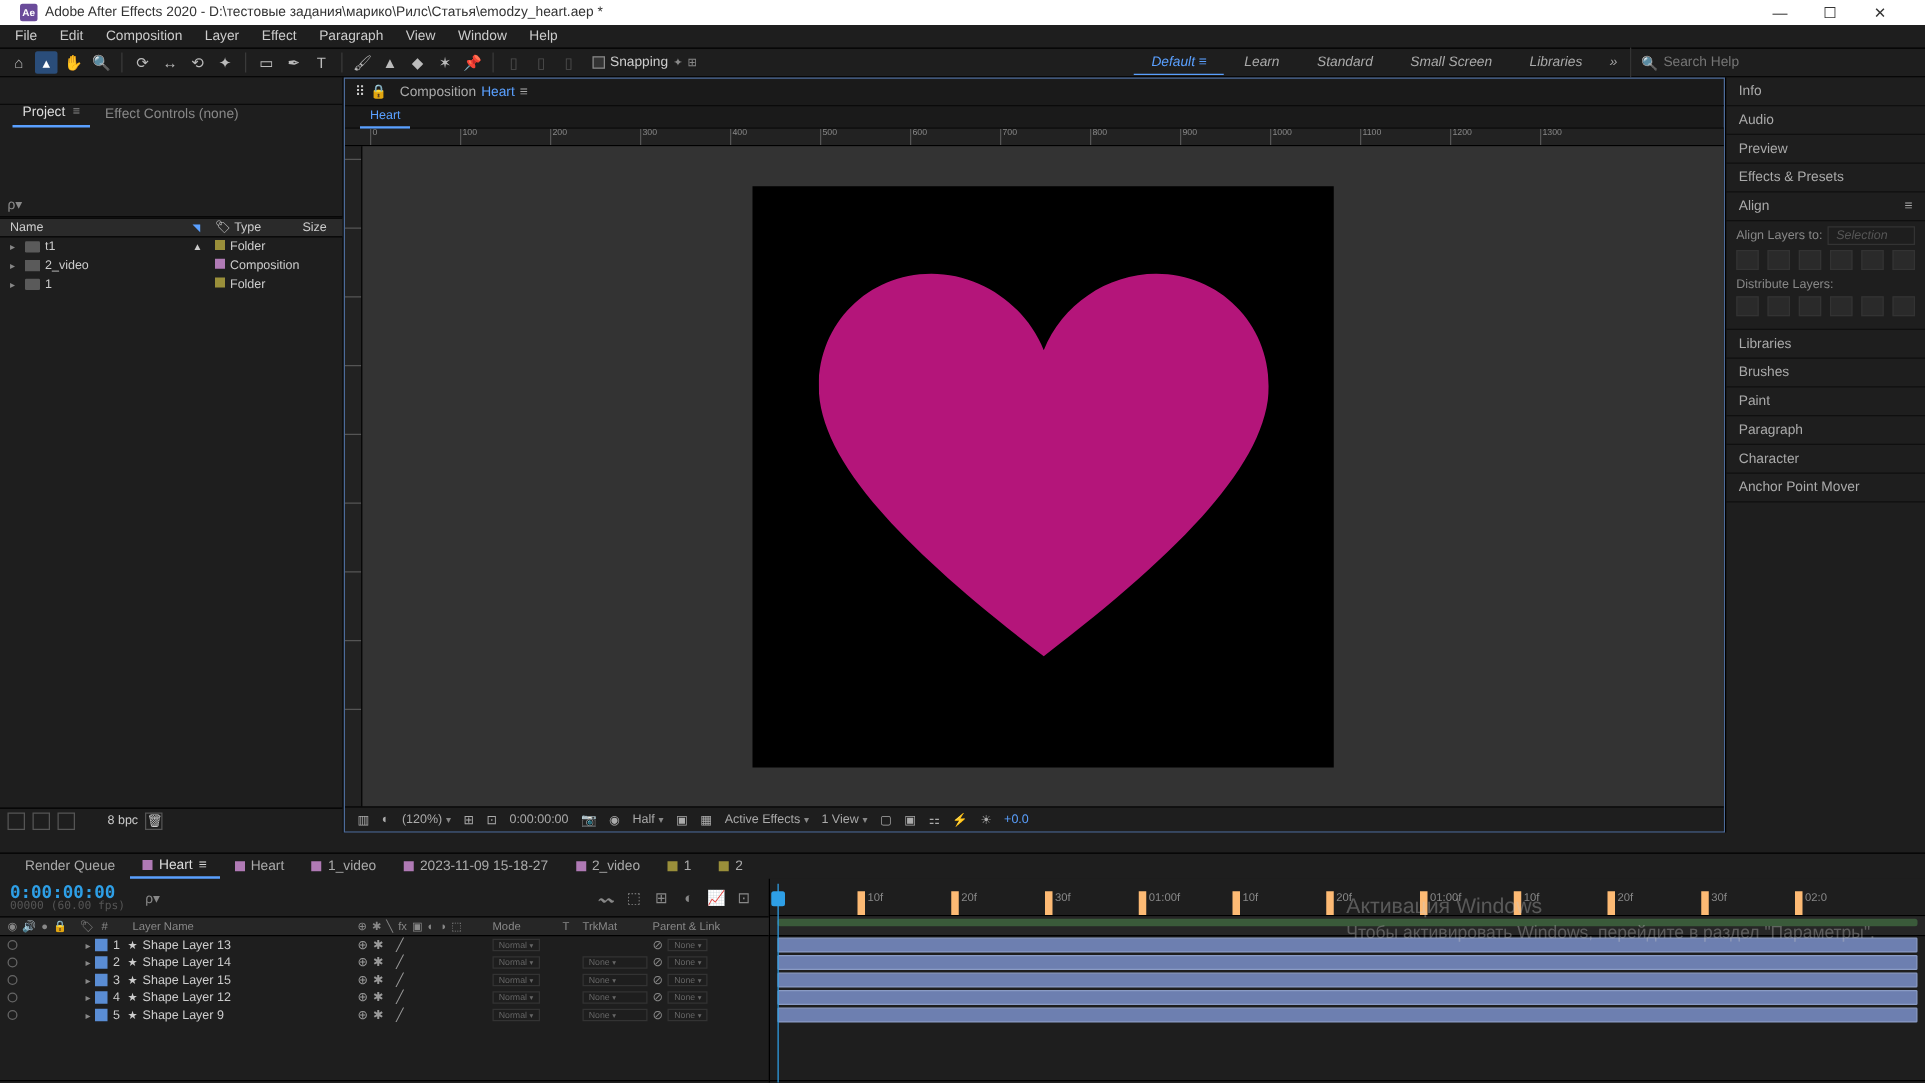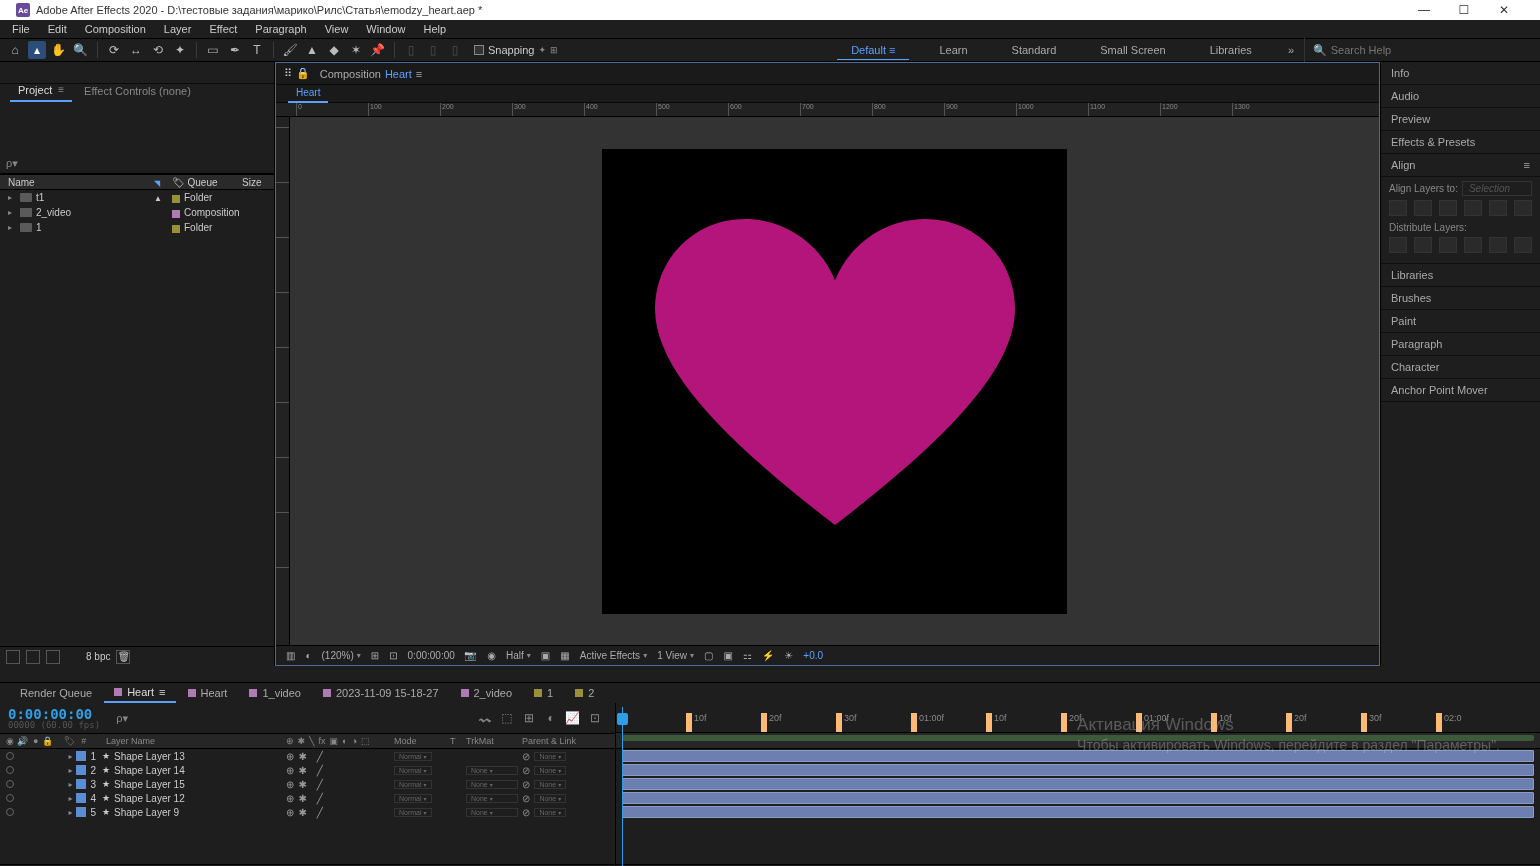--- a/index.html
+++ b/index.html
@@ -9,21 +9,21 @@
 .titlebar .spacer { flex:1; }
 .win-btn { width:40px; height:20px; display:flex; justify-content:center; align-items:center; cursor:pointer; font-size:12px; }
 .menubar { height:18px; background:#1e1e1e; display:flex; align-items:center; padding:0 4px; font-size:11px; gap:2px; }
 .menu-item { padding:2px 8px; cursor:pointer; }
 .toolbar { height:24px; background:#1e1e1e; border-top:1px solid #000; border-bottom:1px solid #000; display:flex; align-items:center; padding:0 6px; gap:4px; }
 .tool { width:18px; height:18px; color:#bbb; display:flex; justify-content:center; align-items:center; cursor:pointer; font-size:12px; }
 .tool.sel { background:#2a4d7a; color:#fff; border-radius:2px;}
 .divider-v { width:1px; height:16px; background:#3a3a3a; margin:0 3px; }
 .snap { display:flex; align-items:center; gap:4px; font-size:11px; margin-left:6px;}
 .snap .cb { width:10px; height:10px; border:1px solid #888; background:#333;}
-.workspace-tabs { margin-left:auto; display:flex; gap:16px; font-size:11px; }
+.workspace-tabs { margin-left:auto; display:flex; gap:2px; font-size:11px;font-style:italic; }
 .ws-tab { padding:3px 14px; cursor:pointer; color:#aaa;}
 .ws-tab.active { color:#5aa0ff; border-bottom:1px solid #5aa0ff;}
 .ws-arrow { padding:3px 6px; color:#aaa; cursor:pointer;}
 .search-box { display:flex; align-items:center; gap:4px; padding:0 8px; border-left:1px solid #333; height:24px; width:230px;}
 .search-box input { background:transparent; border:none; color:#ccc; font-size:11px; outline:none; width:100%;}
 .main { display:flex; height:calc(866px - 20px - 18px - 24px - 200px); }
 .left-panel { width:275px; background:#1e1e1e; border-right:1px solid #000; display:flex; flex-direction:column;}
 .panel-tabs { display:flex; font-size:11px; height:22px; align-items:center; padding-left:10px; gap:4px; border-bottom:1px solid #0a0a0a;}
 .panel-tab { padding:4px 8px; cursor:pointer; color:#888; display:flex; align-items:center; gap:4px;margin-top:36px;}
 .panel-tab.active { color:#ddd; border-bottom:2px solid #5aa0ff;}
@@ -35,21 +35,21 @@
 .ph-name { flex:1; padding-left:8px;}
 .ph-tag { width:18px;}
 .ph-type { width:70px;}
 .ph-size { width:32px;}
 .proj-row { display:flex; font-size:10px; height:15px; align-items:center; cursor:pointer;}
 .pr-name { flex:1; padding-left:8px; display:flex; align-items:center; gap:4px;}
 .pr-expand { color:#888; width:8px; display:inline-block; font-size:8px;}
 .pr-icon { width:12px; height:9px; background:#555; display:inline-block;}
 .pr-icon.folder { background:#5a5a5a; border-radius:1px;}
 .pr-icon.comp { background:#5a5a5a;}
-.pr-type { width:70px; display:flex; align-items:flex-end; gap:4px;}
+.pr-type { width:70px; display:flex; align-items:flex-start; gap:4px;}
 .pr-type .swatch { width:8px; height:8px; background:#9a8f3a; display:inline-block;}
 .pr-type .swatch.pur { background:#b07ab5;}
 .proj-footer { height:20px; background:#1e1e1e; border-top:1px solid #000; display:flex; align-items:center; gap:6px; padding:0 6px; font-size:10px;}
 .pf-btn { width:14px; height:14px; border:1px solid #555; cursor:pointer;}
 .center-panel { flex:1; background:#1a1a1a; display:flex; flex-direction:column; border:1px solid #4d6b99;}
 .comp-tabs { height:22px; display:flex; align-items:center; padding-left:8px; border-bottom:1px solid #0a0a0a; gap:4px; font-size:11px;}
 .comp-tab { padding:4px 6px; display:flex; align-items:center; gap:4px; color:#aaa;}
 .comp-tab .name { color:#5aa0ff; cursor:pointer;}
 .flow-tabs { height:18px; display:flex; align-items:center; padding-left:12px; font-size:11px; border-bottom:1px solid #0a0a0a;}
 .flow-tab { font-size:10px; color:#5aa0ff; padding:3px 8px; border-bottom:2px solid #5aa0ff;}
@@ -211,21 +211,21 @@
         </div>
       <div class="panel-tab">Effect Controls (none)</div>
     </div>
     <div class="proj-spacer"></div>
     <div class="proj-search">
         <span>ρ▾</span>
       </div>
     <div class="proj-header">
       <div class="ph-name">Name</div>
       <div class="ph-tag"><span style="color:#5aa0ff;font-size:8px;">◥</span></div>
-      <div class="ph-type"><span>🏷</span> <span>Queue</span></div>
+      <div class="ph-type"><span>🏷</span> <span>Type</span></div>
       <div class="ph-size">Size</div>
     </div>
     <div id="proj-rows" style="flex:1">
         <div class="proj-row">
           <div class="pr-name">
             <span class="pr-expand">▸</span>
             <span class="pr-icon folder"></span>
             <span>t1</span>
           </div>
   <div style="width:18px"><span style="font-size:8px">▲</span></div>

